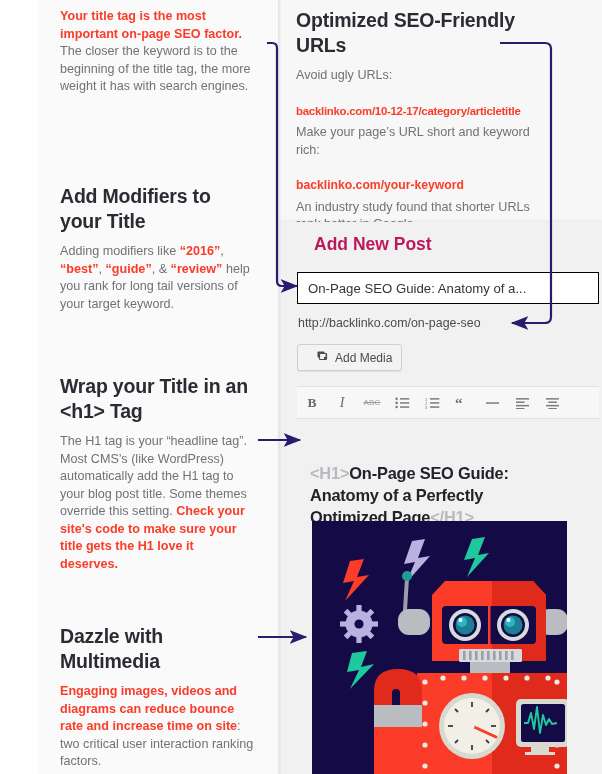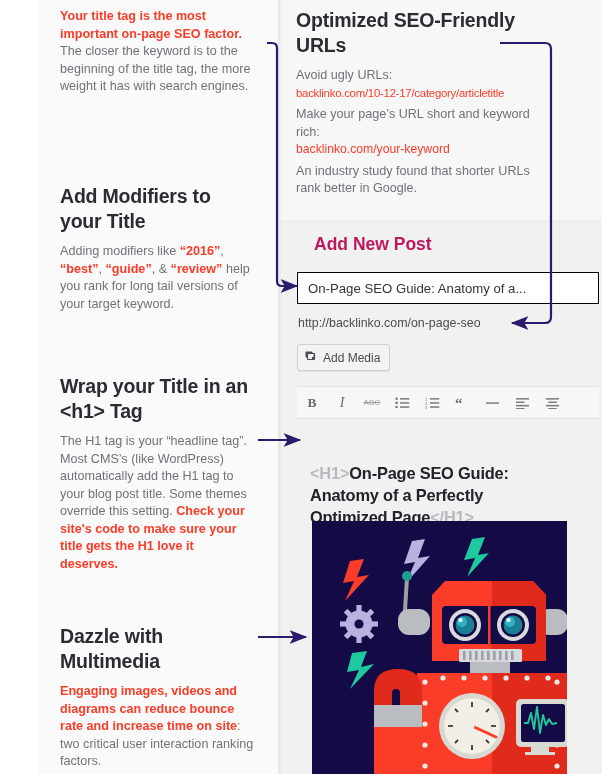--- a/index.html
+++ b/index.html
@@ -64,22 +64,22 @@
   .block p .hl {
     color: #fa3c28;
     font-weight: 700;
   }
 
   
   .urlline {
     font-size: 12.2px;
     line-height: 17.5px;
     color: #fa3c28;
-    font-weight: 400;
-    margin: 0 0 4px 0;
+    font-weight: 700;
+    margin: 18px 0 4px 0;
     white-space: nowrap;
   }
   .urlline.small { font-size: 11.4px; letter-spacing: -0.25px; }
 
   
   .wp-panel {
     position: absolute;
     left: 281px; top: 222px;
     width: 321px; height: 552px;
     background: #f1f1f1;
@@ -115,21 +115,21 @@
   .wp-addmedia {
     position: absolute;
     left: 16px; top: 122px;
     height: 27px;
     background: #f3f3f3;
     border: 1px solid #cfcfcf;
     border-radius: 3px;
     display: flex;
     align-items: center;
     gap: 5px;
-    padding: 0 9px 0 7px;
+    padding: 0 9px 0 19px;
     font-size: 12px;
     color: #4a4a52;
     box-shadow: 0 1px 0 rgba(0,0,0,0.06);
   }
   .media-ico { display:block; }
 
   .wp-toolbar {
     position: absolute;
     left: 16px; top: 164px;
     width: 302px; height: 33px;

